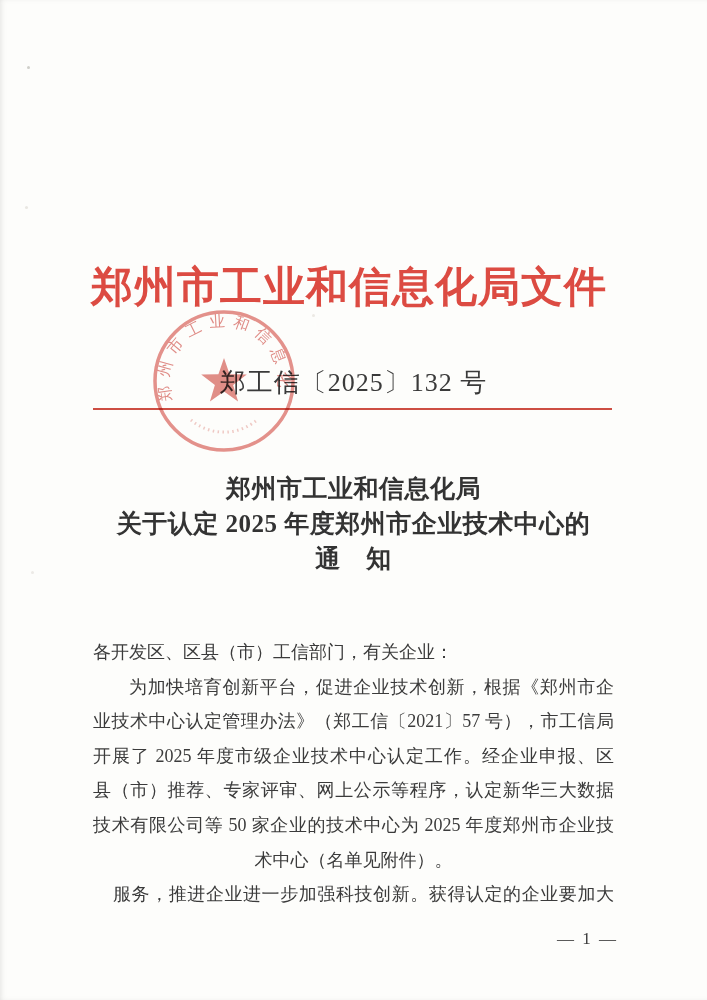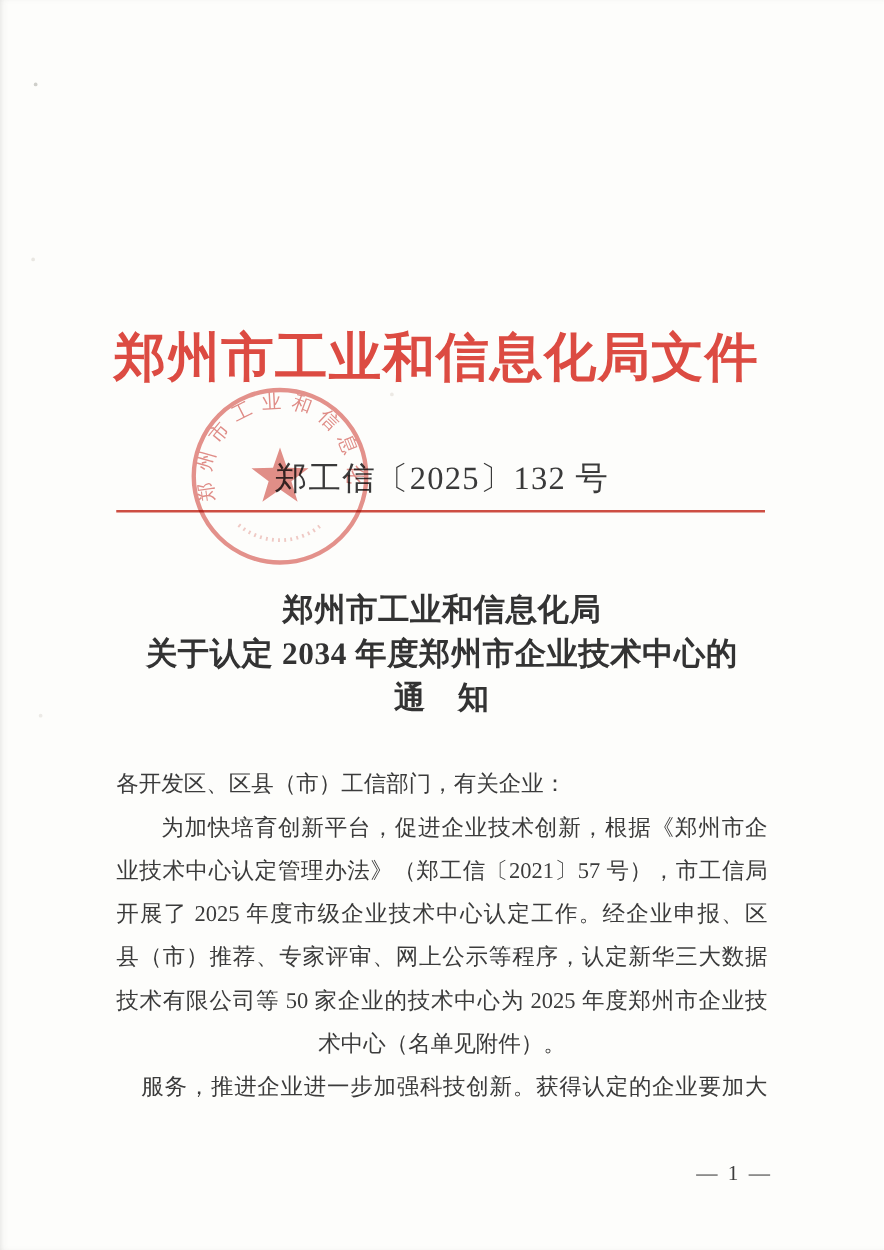--- a/index.html
+++ b/index.html
@@ -59,21 +59,21 @@
     position: absolute; top: 471px; left: 0; width: 707px;
     text-align: center;
     color: #333333;
     font-weight: 700;
     font-size: 25px;
     line-height: 35px;
     letter-spacing: .5px;
   }
 
   .body-block {
-    position: absolute; top: 610px; left: 93px;
+    position: absolute; top: 635px; left: 93px;
     width: 521px;
     font-size: 18px;
     color: #3b3b3b;
     overflow: hidden;
   }
   .body-line {
     line-height: 34.6px;
     height: 34.6px;
     white-space: nowrap;
     text-align: left;
@@ -110,21 +110,21 @@
     <path id="sealArc" d="M 24,96 A 55,55 0 1 1 126,96" fill="none"></path>
     <text font-size="15.5" fill="#dd7d78" letter-spacing="7.2" font-family="Liberation Serif, DejaVu Serif, serif">
       <textPath href="#sealArc" startOffset="2">郑州市工业和信息化局</textPath>
     </text>
     <polygon points="75,52 80.6,68.2 97.8,68.6 84.1,79 89.1,95.4 75,85.6 60.9,95.4 65.9,79 52.2,68.6 69.4,68.2" fill="#de7f79"></polygon>
     <path d="M 42,114 A 51,51 0 0 0 108,114" fill="none" stroke="#e2938d" stroke-width="3" stroke-dasharray="1.5 3.4" opacity="0.55"></path>
   </svg>
 
   <div class="title-block">
     <div>郑州市工业和信息化局</div>
-    <div>关于认定 2034 年度郑州市企业技术中心的</div>
+    <div>关于认定 2025 年度郑州市企业技术中心的</div>
     <div>通　知</div>
   </div>
 
   <div class="body-block">
       <div class="body-line" style="text-indent: 0em;">各开发区、区县（市）工信部门，有关企业：</div>
       <div class="body-line fill" style="text-indent: 2em;">为加快培育创新平台，促进企业技术创新，根据《郑州市企</div>
       <div class="body-line fill" style="text-indent: 0em;">业技术中心认定管理办法》（郑工信〔2021〕57 号），市工信局</div>
       <div class="body-line fill" style="text-indent: 0em;">开展了 2025 年度市级企业技术中心认定工作。经企业申报、区</div>
       <div class="body-line fill" style="text-indent: 0em;">县（市）推荐、专家评审、网上公示等程序，认定新华三大数据</div>
       <div class="body-line fill" style="text-indent: 0em;">技术有限公司等 50 家企业的技术中心为 2025 年度郑州市企业技</div>

